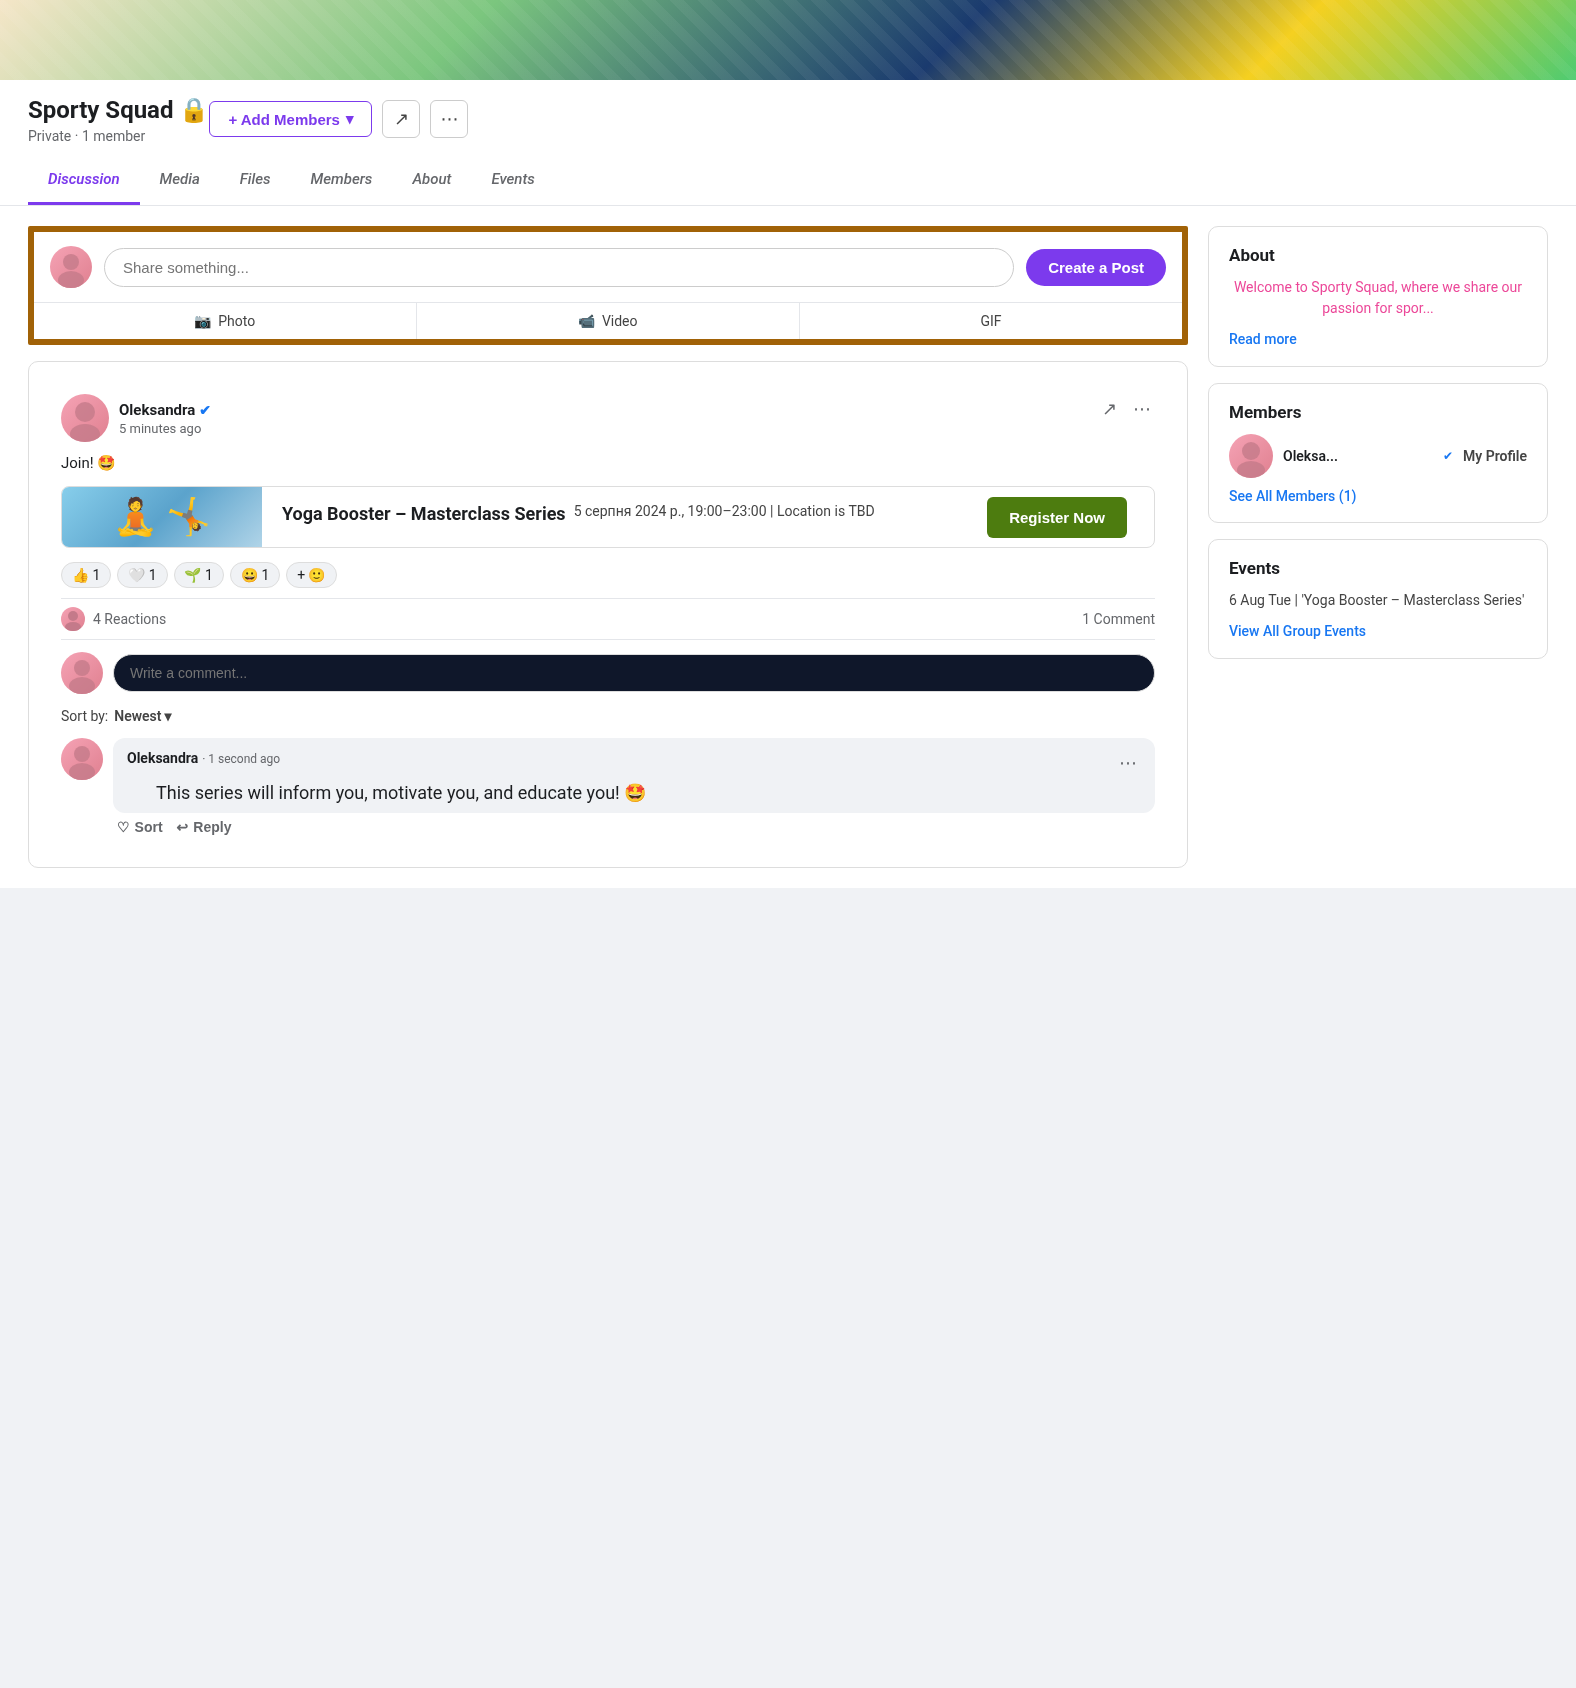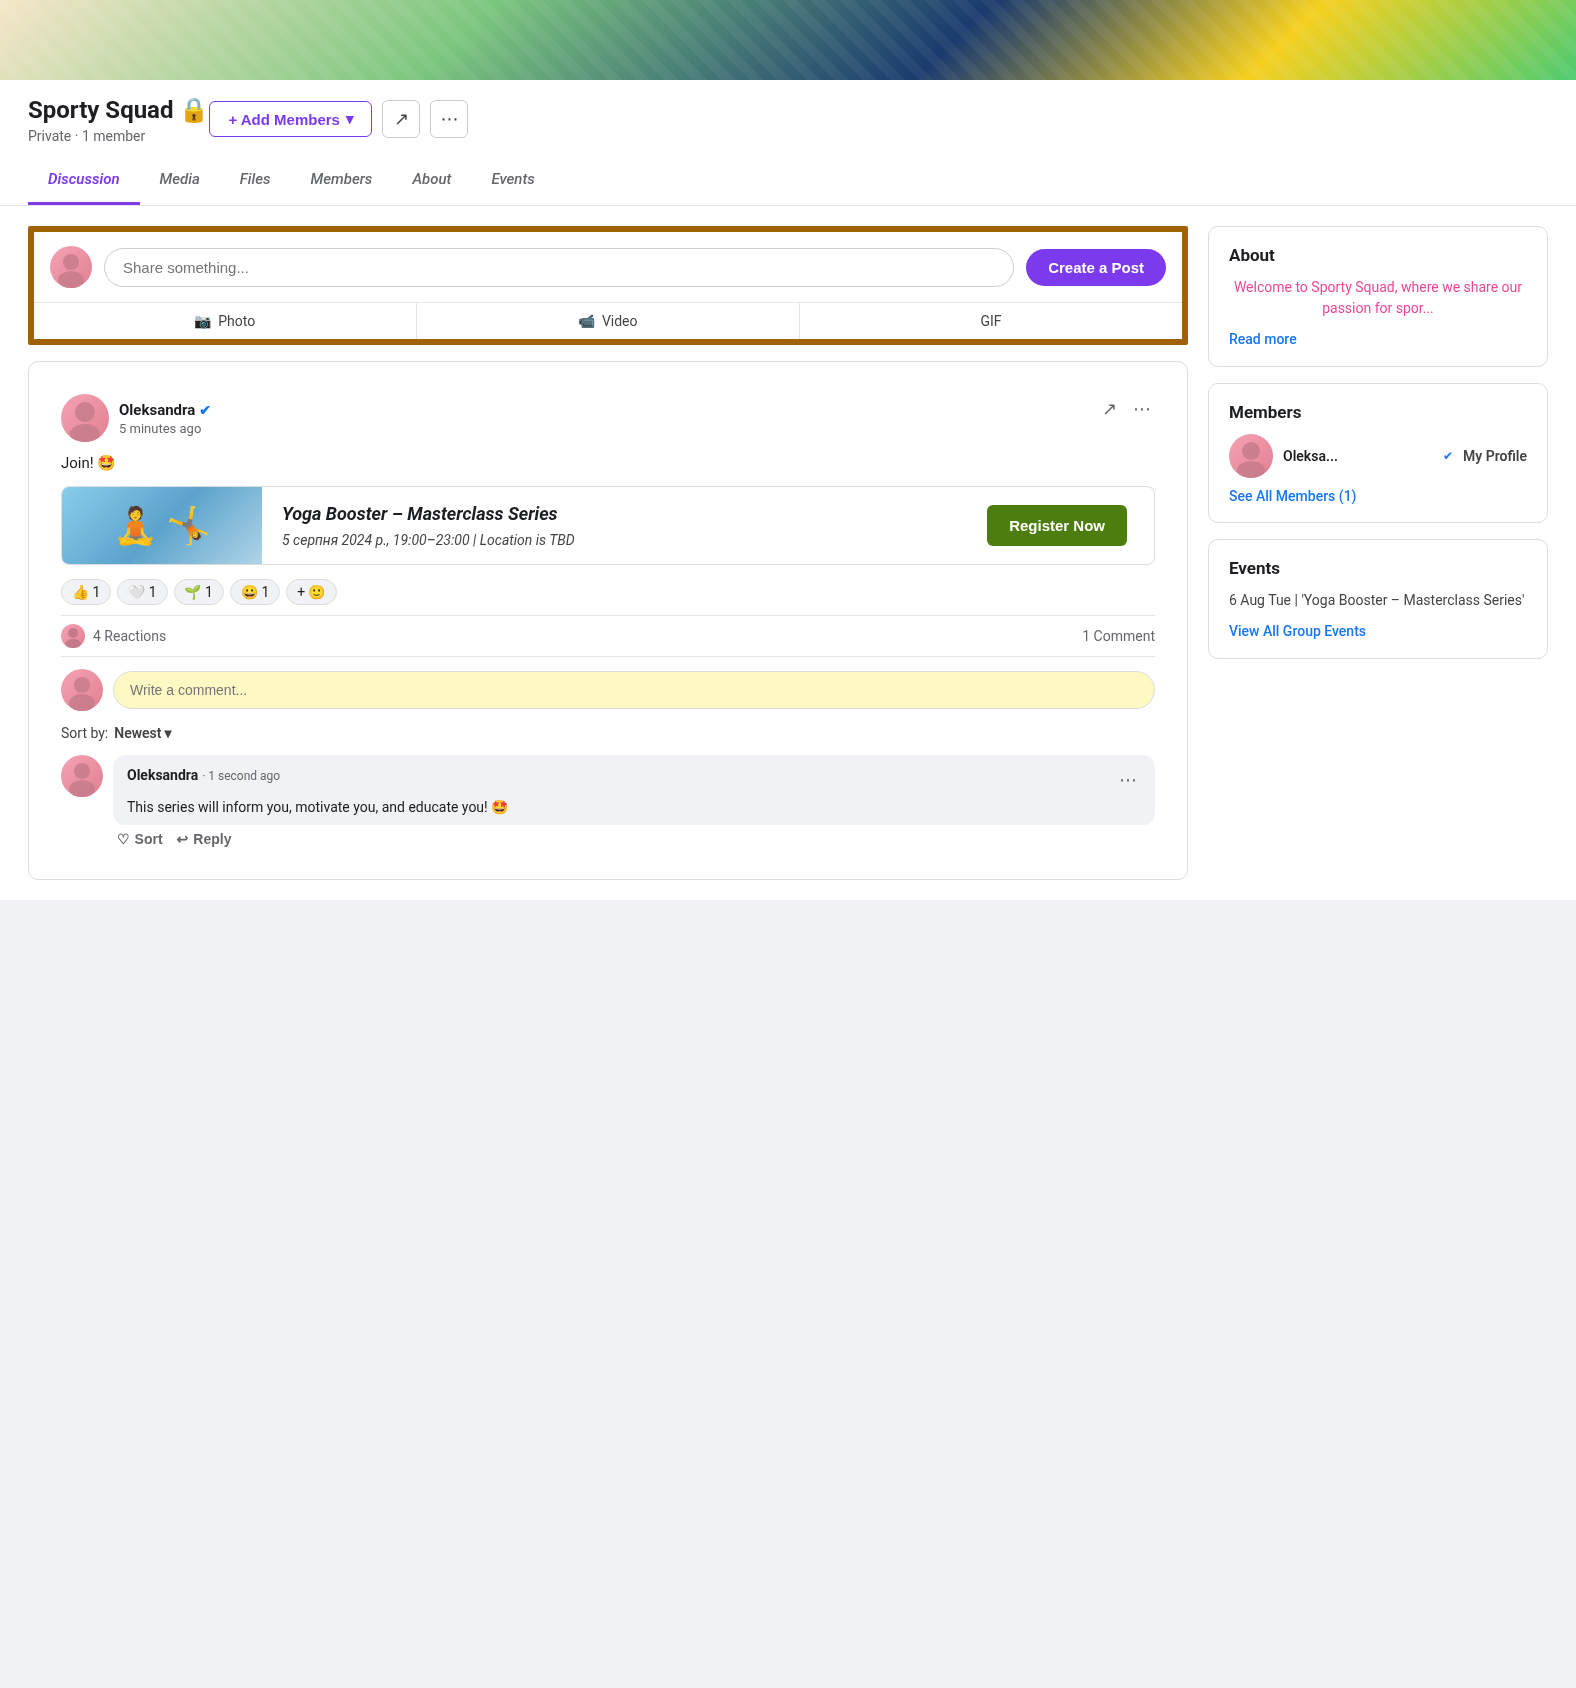--- a/index.html
+++ b/index.html
@@ -264,24 +264,23 @@
       padding: 12px;
     }
     .yoga-figure {
       font-size: 36px;
       line-height: 1;
     }
     .event-details {
       flex: 1;
       padding: 16px 20px;
       display: flex;
-      flex-direction: column;
-      justify-content: flex-end;
+      flex-direction: row;
+      justify-content: flex-start;
       gap: 8px;
-      font-style: italic;
     }
     .event-title {
       font-size: 18px;
       font-weight: 700;
     }
     .event-meta {
       font-size: 14px;
       color: #444;
     }
     .btn-register {
@@ -359,21 +358,21 @@
       gap: 10px;
       margin-bottom: 14px;
     }
     .comment-input {
       flex: 1;
       border: 1.5px solid #ddd;
       border-radius: 20px;
       padding: 10px 16px;
       font-size: 14px;
       color: #888;
-      background: #fef9c3;
+      background: #0f172a;
       outline: none;
     }
 
     
     .sort-row {
       display: flex;
       align-items: center;
       gap: 6px;
       font-size: 14px;
       color: #444;
@@ -403,22 +402,23 @@
     }
     .comment-author-name {
       font-weight: 700;
       font-size: 14px;
     }
     .comment-time {
       font-size: 12px;
       color: #65676b;
     }
     .comment-text {
-      font-size: 14px;
+      font-size: 18px;
       margin-top: 4px;
+      margin-left: 29px;
     }
     .comment-actions {
       display: flex;
       align-items: center;
       gap: 14px;
       padding-left: 4px;
     }
     .comment-action-btn {
       background: none;
       border: none;

